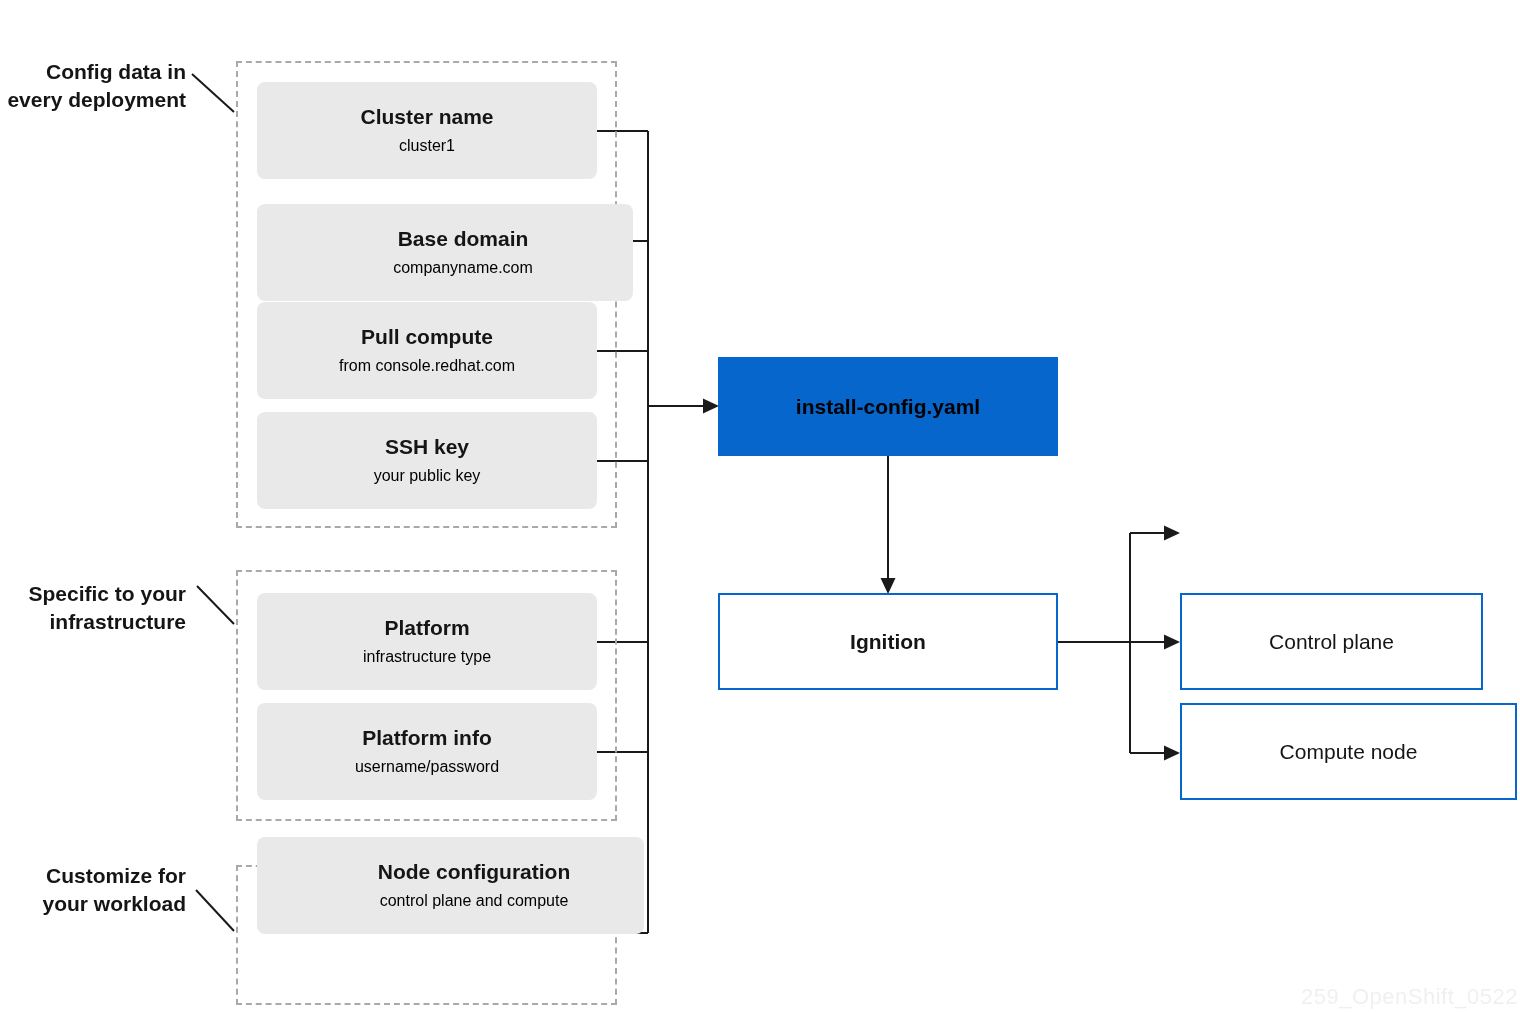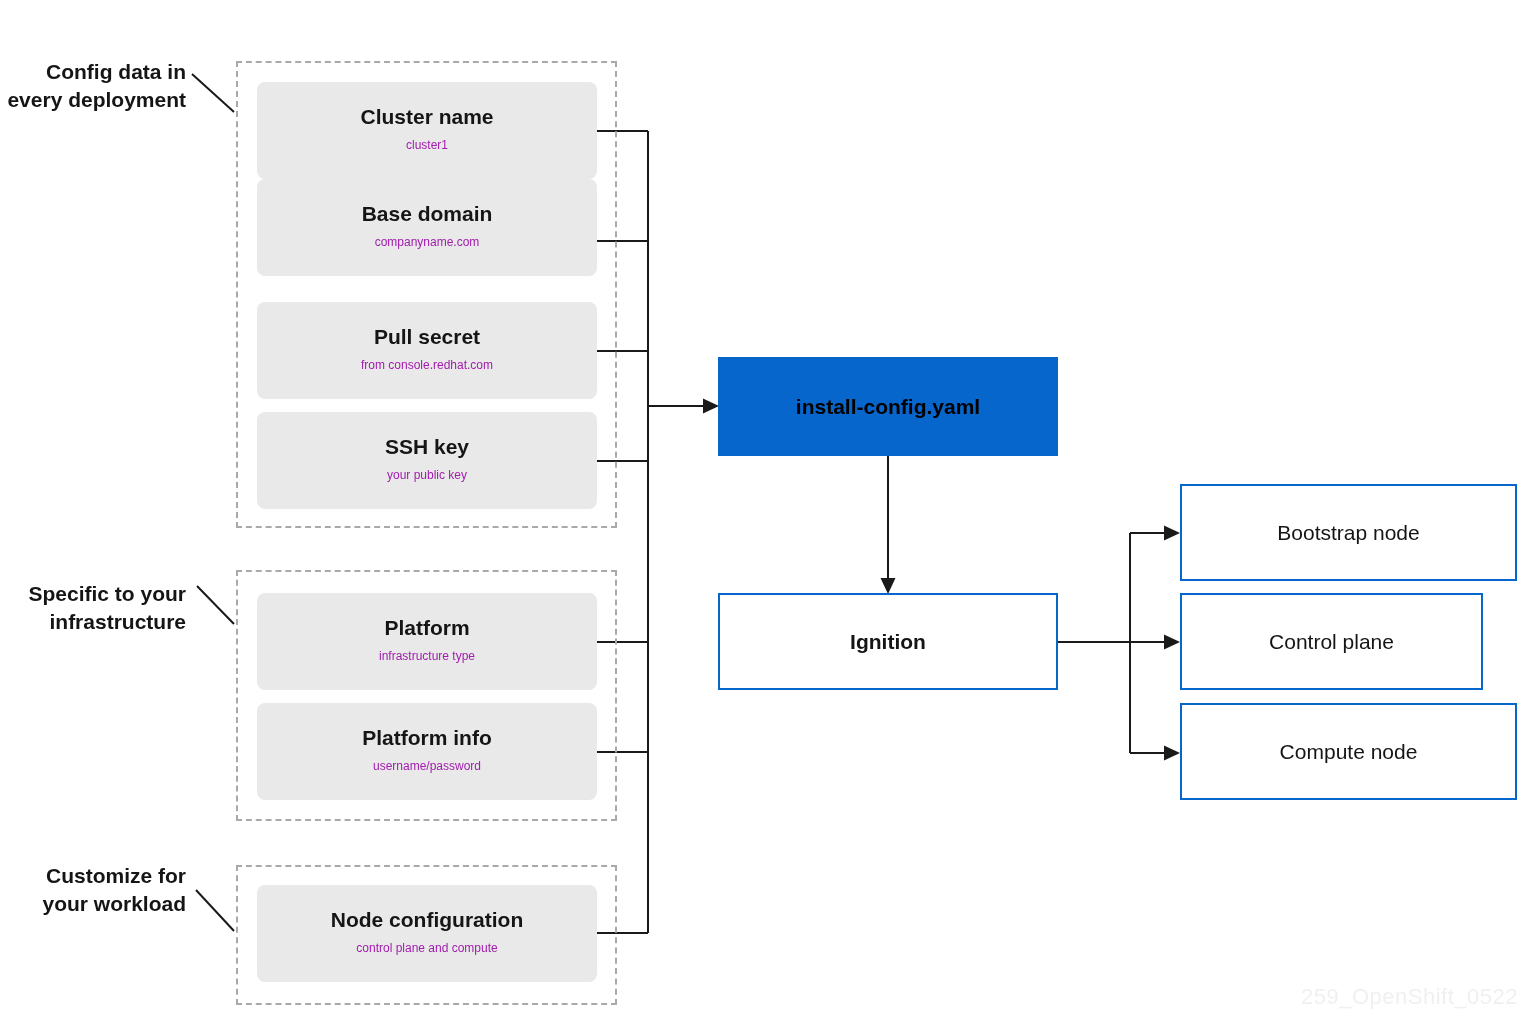--- a/index.html
+++ b/index.html
@@ -47,28 +47,28 @@
     height: 97px;
     background: #e9e9e9;
     display: flex;
     flex-direction: column;
     align-items: center;
     justify-content: center;
     text-align: center;
     border-radius: 8px;
   }
   .gbox .title    { font-size: 21px; font-weight: 700; color: #151515; line-height: 29px; }
-  .gbox .subtitle { font-size: 12px; font-weight: 400; color: #a21caf; line-height: 29px; }
+  .gbox .subtitle { font-size: 16px; font-weight: 400; color: #000000; line-height: 29px; }
   .gb-cluster  { top: 54px; }
-  .gb-domain   { top: 151px; }
+  .gb-domain   { top: 176px; padding-left: 36px; }
   .gb-pull     { top: 274px; }
   .gb-ssh      { top: 384px; }
   .gb-platform { top: 565px; }
   .gb-platinfo { top: 675px; }
-  .gb-nodecfg  { top: 857px; }
+  .gb-nodecfg  { top: 809px; padding-left: 47px; }
 
   .blue-box {
     position: absolute;
     left: 718px;
     top: 329px;
     width: 340px;
     height: 99px;
     background: #0666cc;
     display: flex;
     align-items: center;
@@ -150,21 +150,21 @@
 
   <div class="gbox gb-cluster">
     <div class="title">Cluster name</div>
     <div class="subtitle">cluster1</div>
   </div>
   <div class="gbox gb-domain">
     <div class="title">Base domain</div>
     <div class="subtitle">companyname.com</div>
   </div>
   <div class="gbox gb-pull">
-    <div class="title">Pull secret</div>
+    <div class="title">Pull compute</div>
     <div class="subtitle">from console.redhat.com</div>
   </div>
   <div class="gbox gb-ssh">
     <div class="title">SSH key</div>
     <div class="subtitle">your public key</div>
   </div>
   <div class="gbox gb-platform">
     <div class="title">Platform</div>
     <div class="subtitle">infrastructure type</div>
   </div>
@@ -178,23 +178,20 @@
   </div>
 
   <div class="blue-box">
     <span>install-config.yaml</span>
   </div>
 
   <div class="outline-box ignition-box">
     <span>Ignition</span>
   </div>
 
-  <div class="outline-box node-bootstrap">
-    <span>Bootstrap node</span>
-  </div>
   <div class="outline-box node-control">
     <span>Control plane</span>
   </div>
   <div class="outline-box node-compute">
     <span>Compute node</span>
   </div>
 
   <div class="watermark">259_OpenShift_0522</div>
 
 </div>

